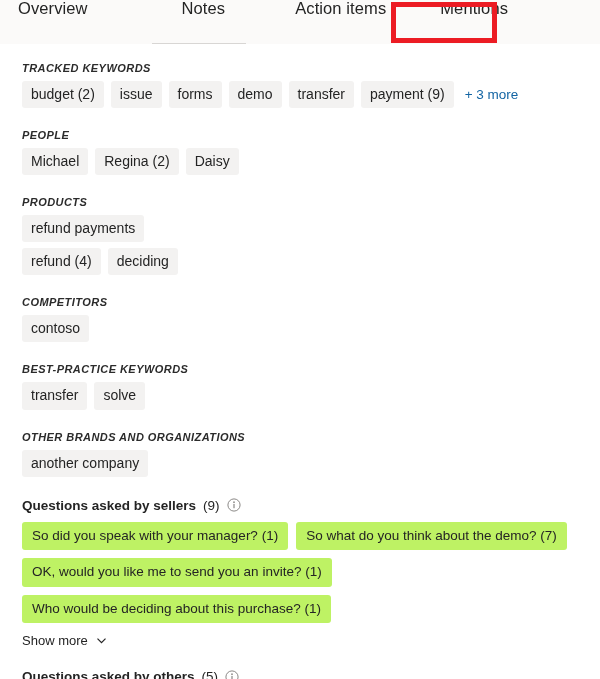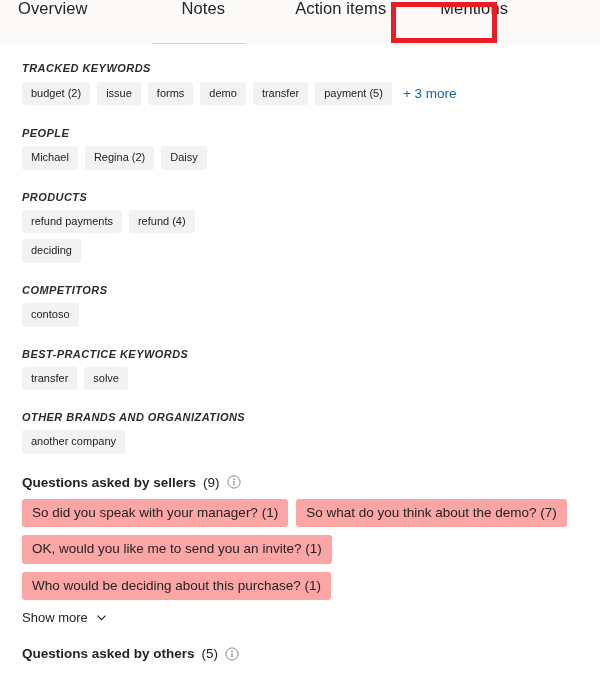--- a/index.html
+++ b/index.html
@@ -81,21 +81,21 @@
     flex-wrap: wrap;
     gap: 6px 7px;
     margin-top: 7px;
     max-width: 560px;
     align-items: center;
   }
   .chip {
     background: #f3f2f1;
     border-radius: 3px;
     padding: 5px 9px 6px 9px;
-    font-size: 11px;
+    font-size: 14px;
     color: #242424;
     line-height: 1.15;
     white-space: nowrap;
     cursor: pointer;
   }
   .more-link {
     color: #1264a3;
     font-size: 13.5px;
     padding: 5px 4px;
     cursor: pointer;
@@ -126,21 +126,21 @@
     cursor: pointer;
   }
   .q-chips {
     display: flex;
     flex-wrap: wrap;
     gap: 8px 8px;
     margin-top: 9px;
     max-width: 566px;
   }
   .q-chip {
-    background: #fca5a5;
+    background: #bef264;
     border-radius: 3px;
     padding: 6px 10px 7px 10px;
     font-size: 13.5px;
     color: #242424;
     line-height: 1.15;
     white-space: nowrap;
     cursor: pointer;
   }
   .show-more {
     display: flex;
@@ -169,21 +169,21 @@
 <div class="content">
 
   <div class="section block-first">
     <div class="section-label">TRACKED KEYWORDS</div>
     <div class="chips">
       <span class="chip">budget (2)</span>
       <span class="chip">issue</span>
       <span class="chip">forms</span>
       <span class="chip">demo</span>
       <span class="chip">transfer</span>
-      <span class="chip">payment (5)</span>
+      <span class="chip">payment (9)</span>
       <span class="more-link">+ 3 more</span>
     </div>
   </div>
 
   <div class="section block">
     <div class="section-label">PEOPLE</div>
     <div class="chips">
       <span class="chip">Michael</span>
       <span class="chip">Regina (2)</span>
       <span class="chip">Daisy</span>

